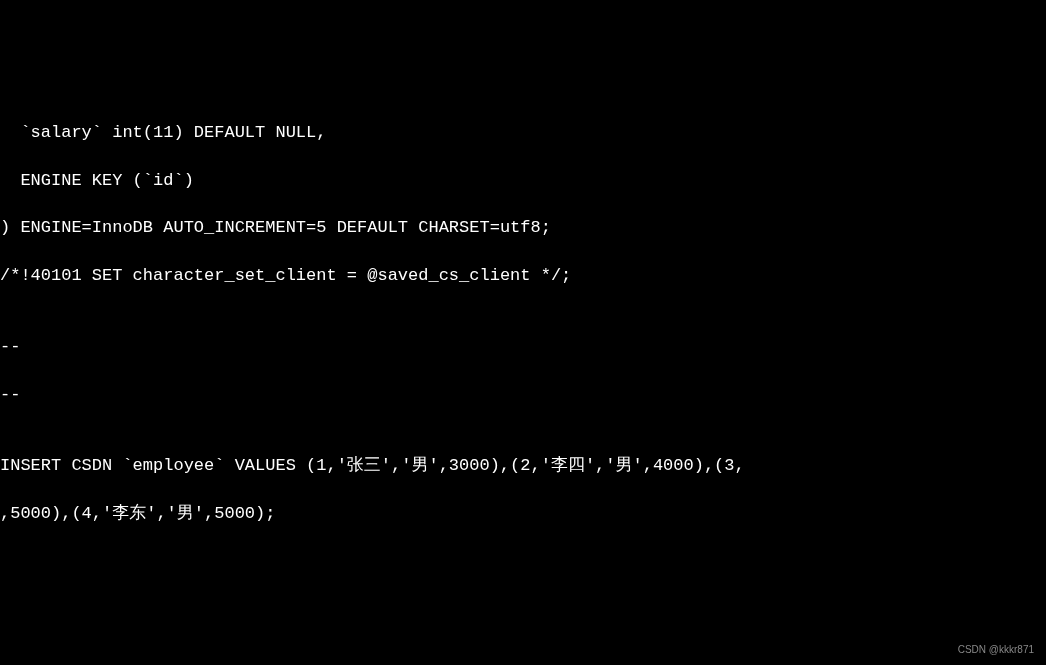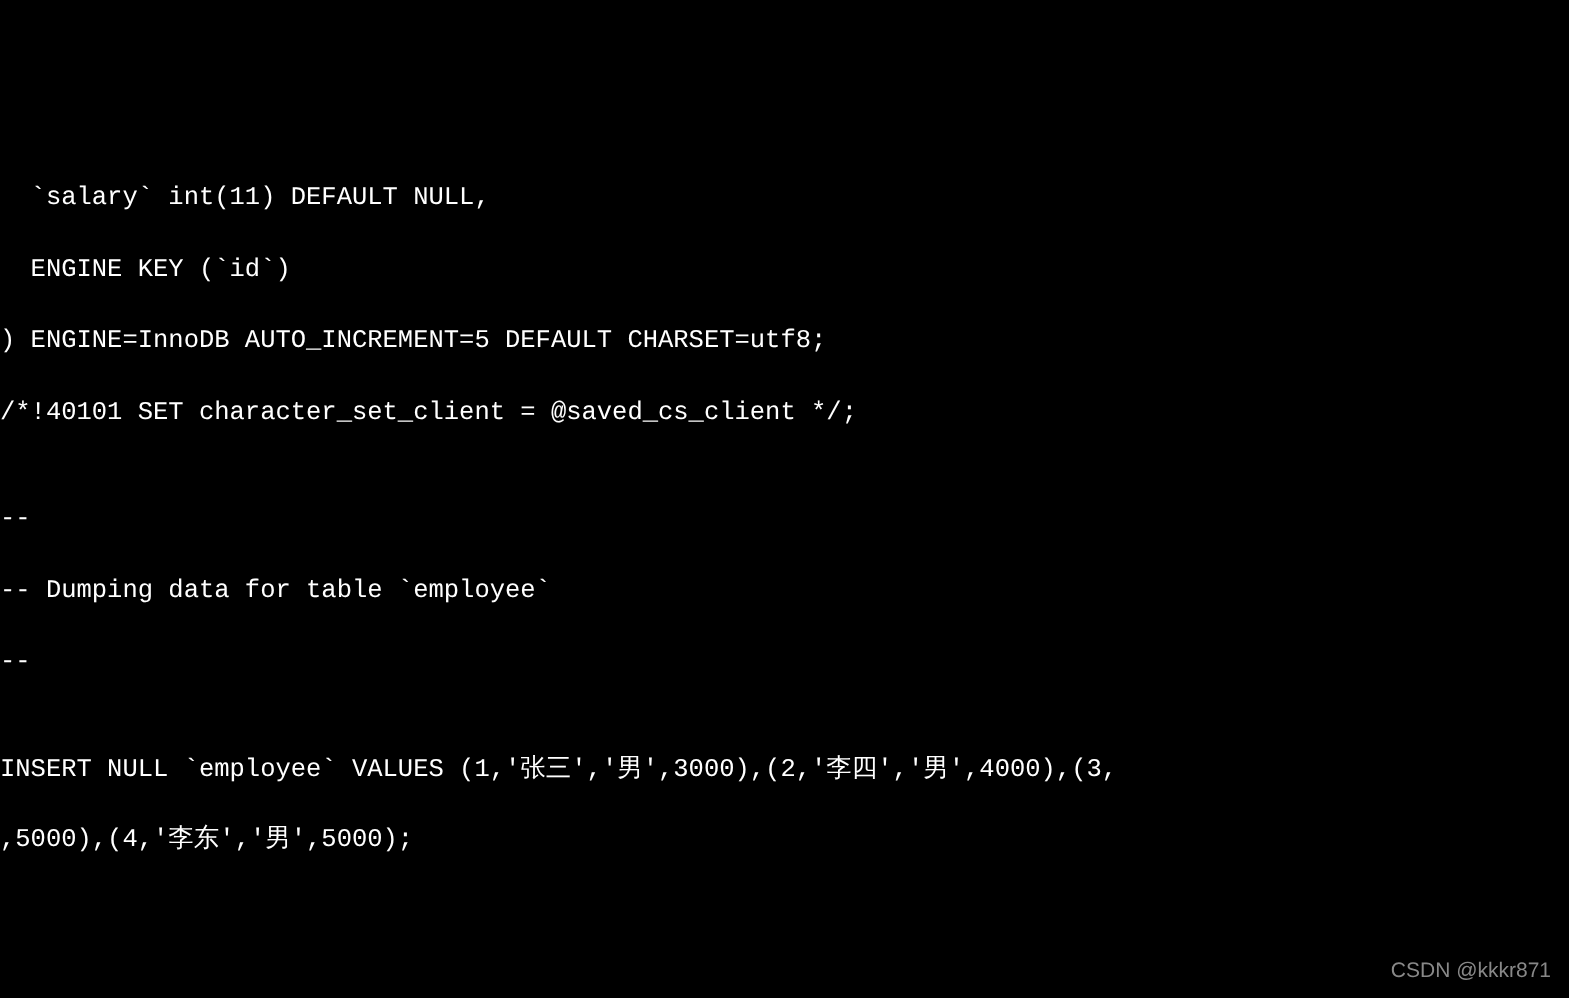--- a/index.html
+++ b/index.html
@@ -22,40 +22,39 @@
     }
     .terminal-line {
       white-space: pre;
       font-family: Liberation Mono, monospace;
     }
     .watermark {
       position: absolute;
       bottom: 8px;
       right: 12px;
       color: #888888;
-      font-size: 14px;
+      font-size: 10px;
       font-family: Arial, sans-serif;
     }
   </style>
 </head>
 <body>
 
 
 
 <div>
 <div class="terminal-line">  `salary` int(11) DEFAULT NULL,</div>
 <div class="terminal-line">  ENGINE KEY (`id`)</div>
 <div class="terminal-line">) ENGINE=InnoDB AUTO_INCREMENT=5 DEFAULT CHARSET=utf8;</div>
 <div class="terminal-line">/*!40101 SET character_set_client = @saved_cs_client */;</div>
 <div class="terminal-line"></div>
 <div class="terminal-line">--</div>
-<div class="terminal-line">-- Dumping data for table `employee`</div>
 <div class="terminal-line">--</div>
 <div class="terminal-line"></div>
-<div class="terminal-line">INSERT NULL `employee` VALUES (1,'张三','男',3000),(2,'李四','男',4000),(3,</div>
+<div class="terminal-line">INSERT CSDN `employee` VALUES (1,'张三','男',3000),(2,'李四','男',4000),(3,</div>
 <div class="terminal-line">,5000),(4,'李东','男',5000);</div>
 
 
 
 <div class="terminal-line"></div>
 
 
 
 
 

